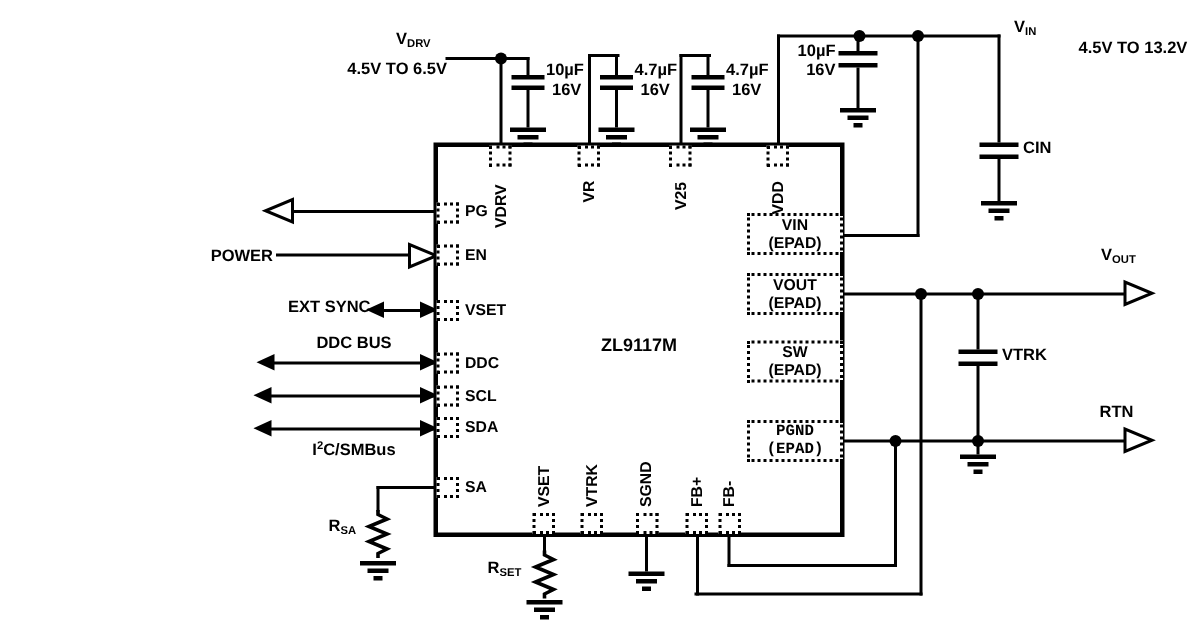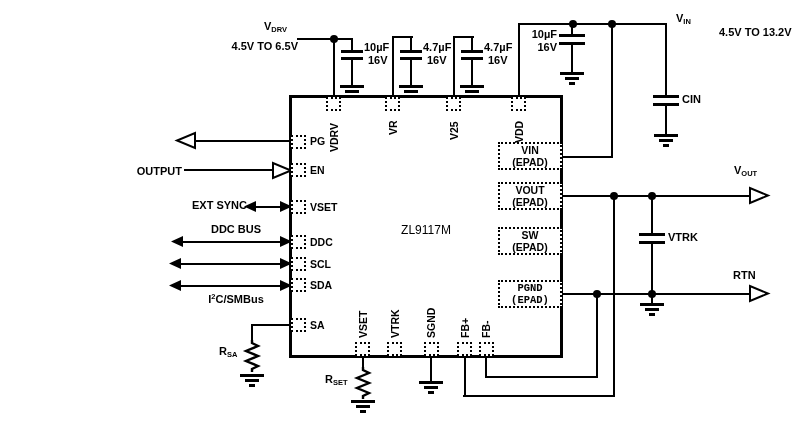--- a/index.html
+++ b/index.html
@@ -19,21 +19,21 @@
   .vlabel{position:absolute;font-weight:bold;font-size:10.5px;line-height:12px;white-space:nowrap;color:#000;
           transform:rotate(-90deg);transform-origin:0 0;}
   .ralign{text-align:right;}
   .calign{text-align:center;}
   .sb{font-size:7.5px;vertical-align:-2px;}
   .sp{font-size:7.5px;vertical-align:4px;}
   .epad{position:absolute;left:498px;width:64px;height:28px;border:2px dotted #000;box-sizing:border-box;
         display:flex;flex-direction:column;align-items:center;justify-content:center;
         font-weight:bold;font-size:10.5px;line-height:12px;text-align:center;background:#fff;}
   svg{position:absolute;overflow:visible;}
-  .chipname{position:absolute;left:289px;top:223px;width:274px;text-align:center;font-weight:normal;font-size:12px;color:#000;}
+  .chipname{position:absolute;left:289px;top:223px;width:274px;text-align:center;font-weight:bold;font-size:12px;color:#000;}
 </style>
 </head>
 <body>
 
 <div class="canvas">
 
   <div class="wire" style="left:297px;top:38px;width:56px;height:2px;"></div>
   <div class="wire" style="left:333px;top:38px;width:2px;height:60px;"></div>
 
   <div class="wire" style="left:392px;top:36px;width:21px;height:2px;"></div>
@@ -260,21 +260,21 @@
   <div class="vlabel" style="left:459px;top:338px;">FB+</div>
   <div class="vlabel" style="left:480px;top:338px;">FB-</div>
 
   <div class="lbl" style="left:264px;top:20px;"><span>V</span><span class="sb">DRV</span></div>
   <div class="lbl ralign" style="left:218px;top:40px;width:80px;">4.5V TO 6.5V</div>
   <div class="lbl" style="left:676px;top:12px;"><span>V</span><span class="sb">IN</span></div>
   <div class="lbl" style="left:677px;top:26px;margin-left:42px;">4.5V TO 13.2V</div>
   <div class="lbl" style="left:734px;top:164px;"><span>V</span><span class="sb">OUT</span></div>
   <div class="lbl" style="left:733px;top:269px;">RTN</div>
 
-  <div class="lbl ralign" style="left:100px;top:165px;width:82px;">OUTPUT</div>
+  <div class="lbl ralign" style="left:100px;top:165px;width:82px;">POWER</div>
   <div class="lbl ralign" style="left:160px;top:199px;width:87px;">EXT SYNC</div>
   <div class="lbl calign" style="left:205px;top:223px;width:62px;">DDC BUS</div>
   <div class="lbl calign" style="left:200px;top:290px;width:72px;"><span>I</span><span class="sp">2</span><span>C/SMBus</span></div>
 
   <div class="lbl" style="left:364px;top:41px;">10µF</div>
   <div class="lbl" style="left:368px;top:54px;">16V</div>
   <div class="lbl" style="left:423px;top:41px;">4.7µF</div>
   <div class="lbl" style="left:427px;top:54px;">16V</div>
   <div class="lbl" style="left:484px;top:41px;">4.7µF</div>
   <div class="lbl" style="left:488px;top:54px;">16V</div>

